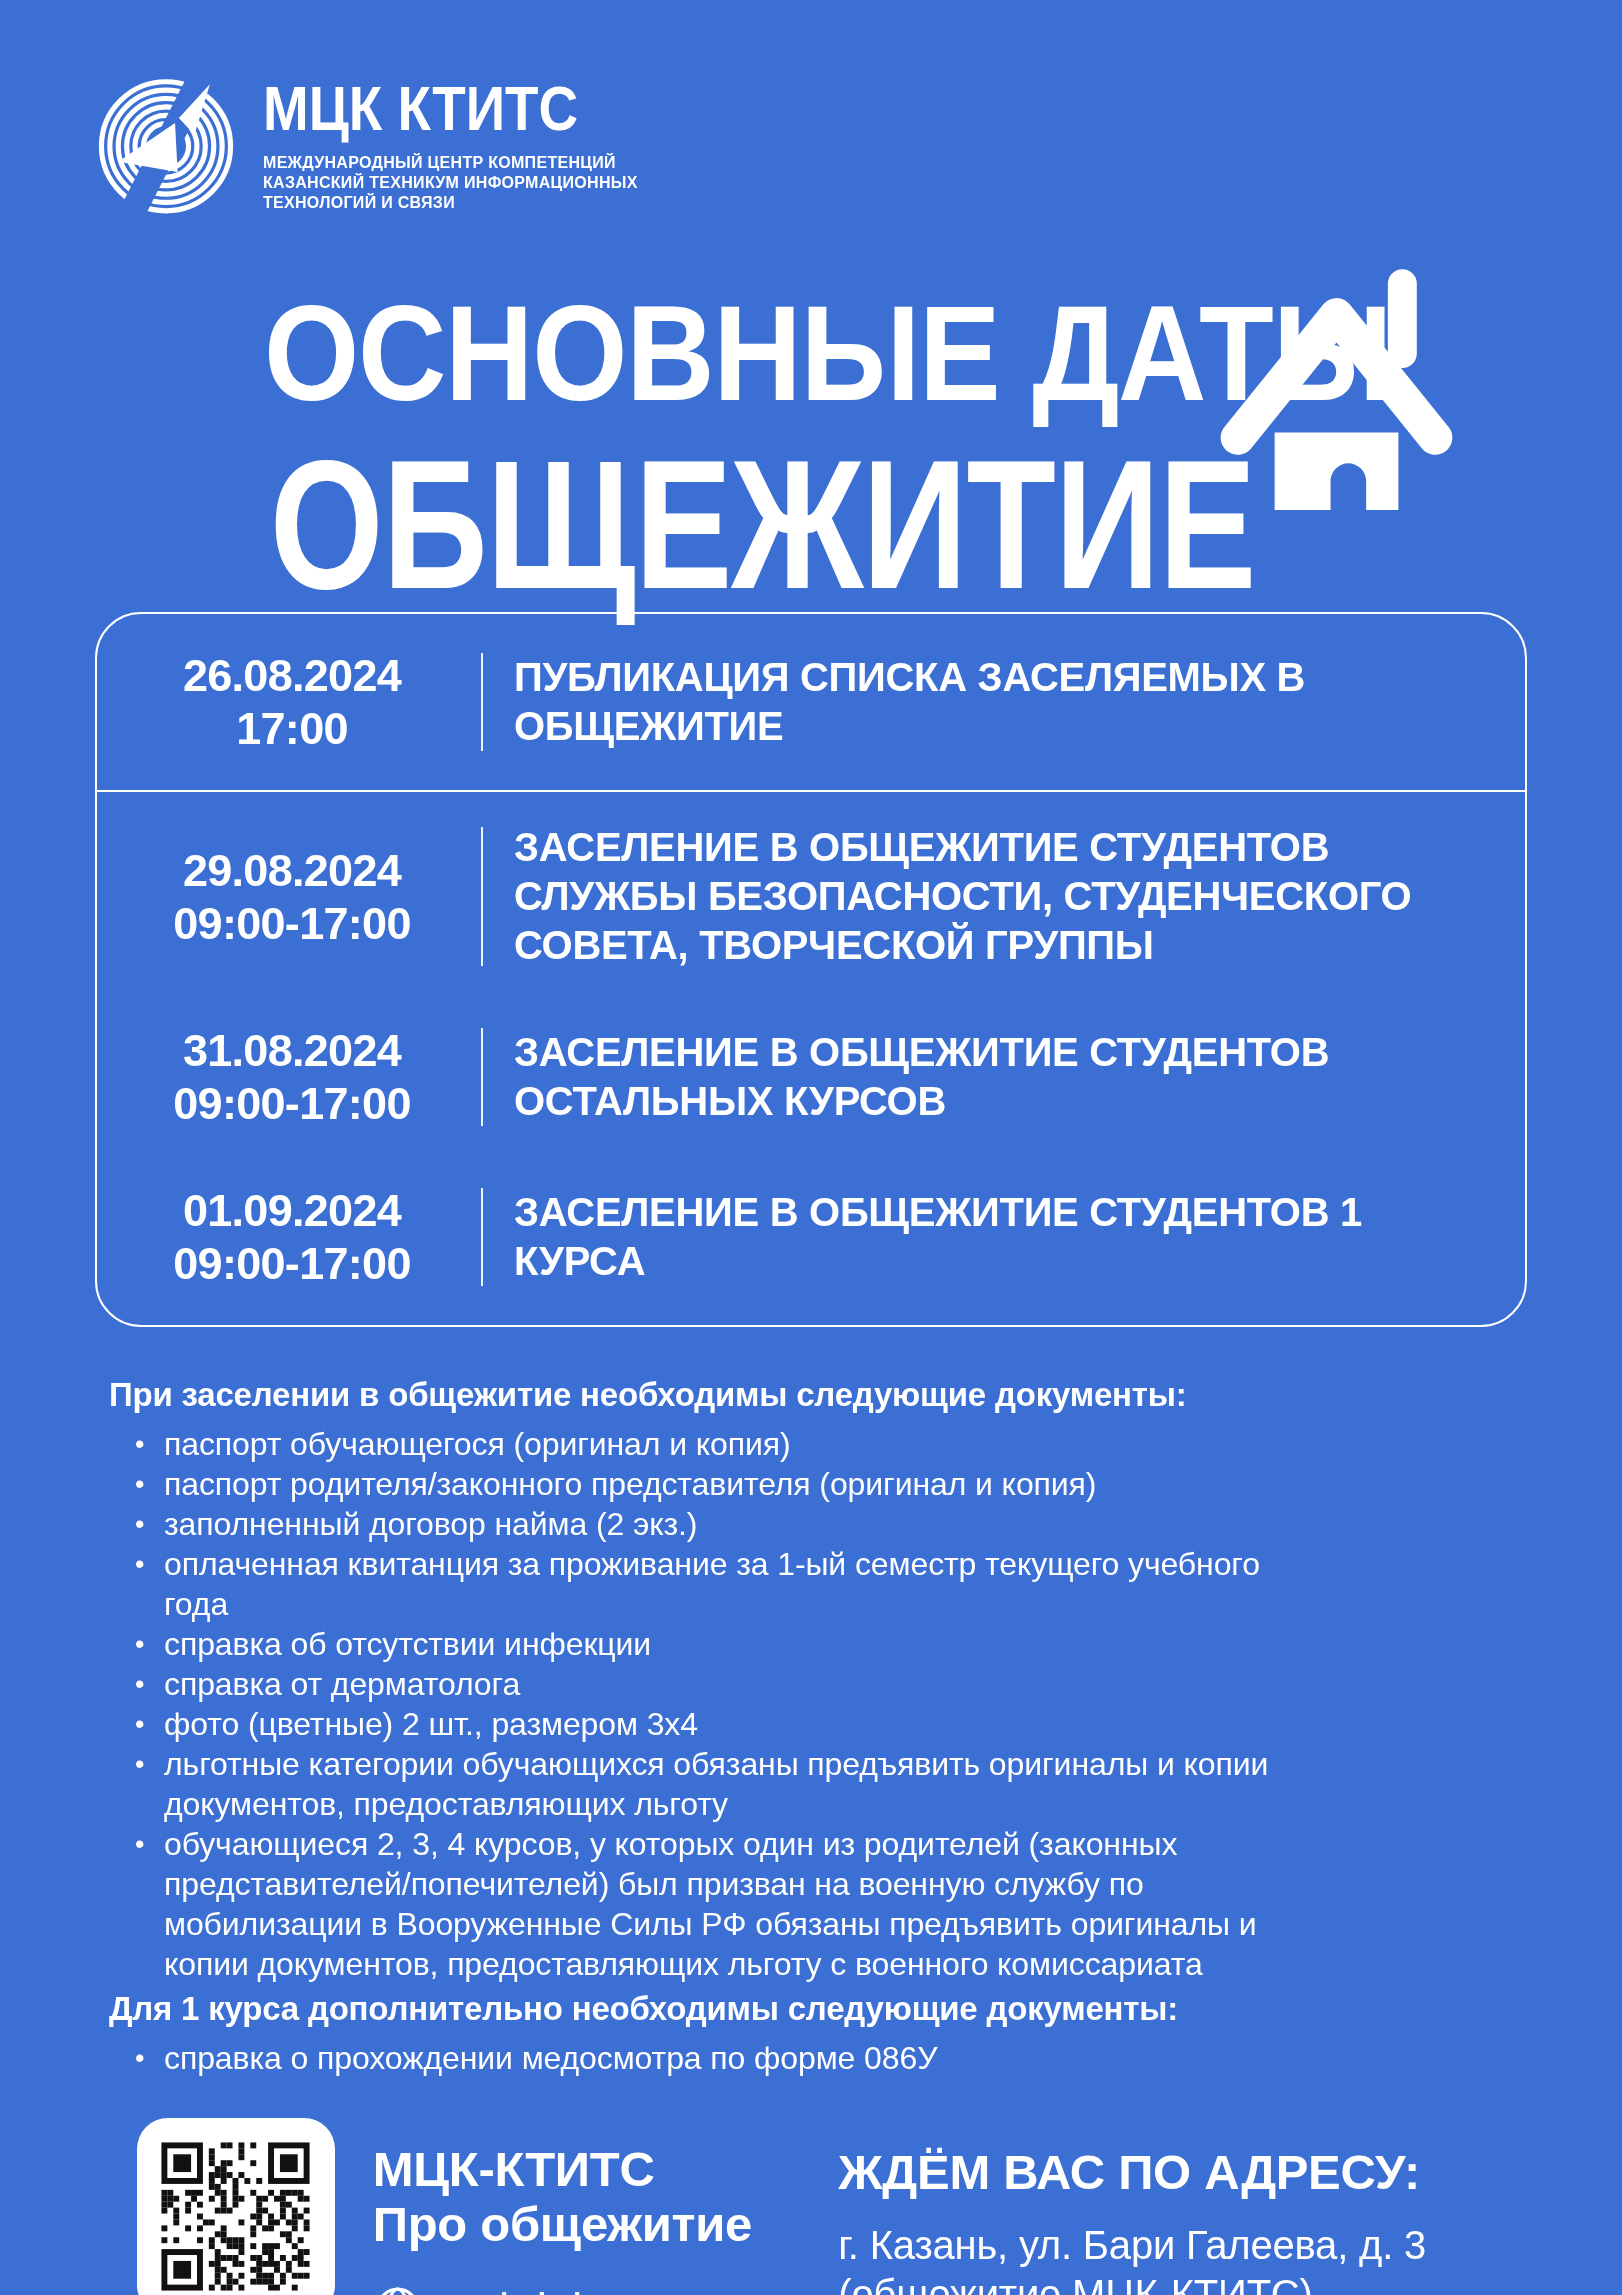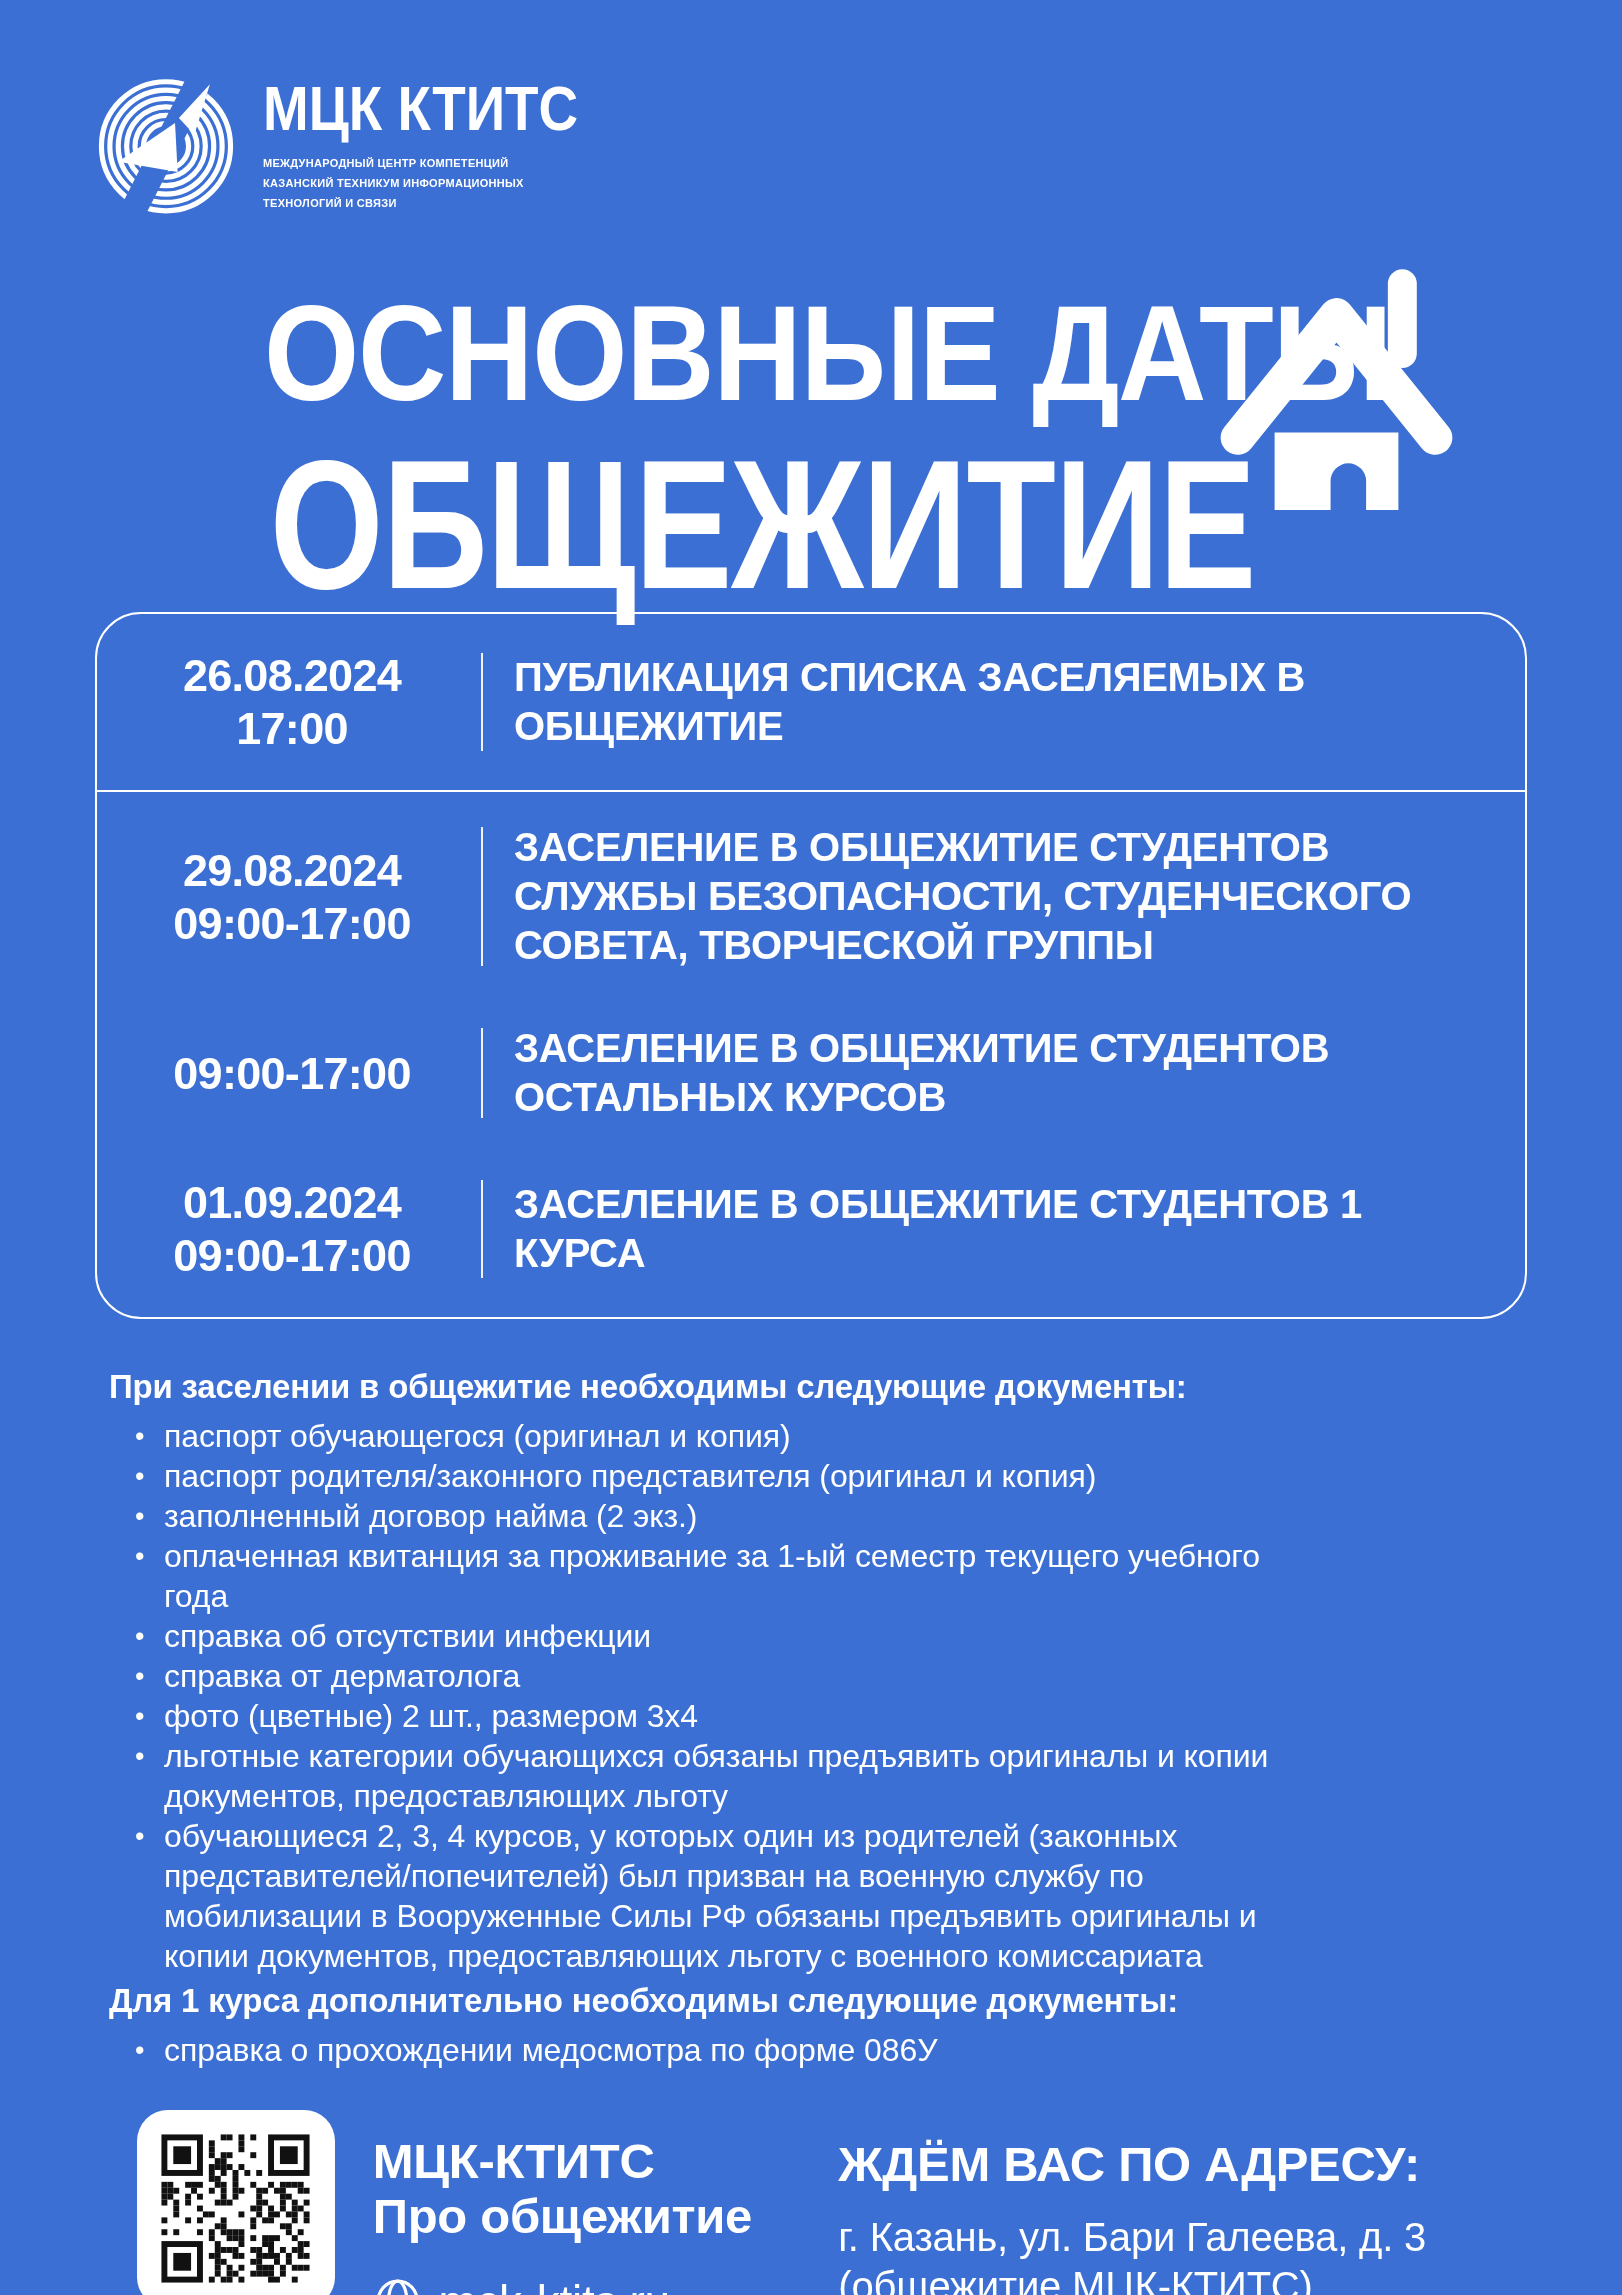--- a/index.html
+++ b/index.html
@@ -14,21 +14,21 @@
     padding:72px 95px 0 95px;
   }
   
   .logo-row{display:flex;align-items:center;gap:26px;}
   .logo-mark{width:142px;height:146px;flex:0 0 auto;}
   .logo-name{
     font-size:63px;font-weight:700;letter-spacing:0;
     transform:scaleX(.87);transform-origin:left center;
     white-space:nowrap;line-height:1;
   }
-  .logo-sub{margin-top:13.6px;font-size:11px;font-weight:700;line-height:20px;letter-spacing:0.3px;}
+  .logo-sub{margin-top:13.6px;font-size:16px;font-weight:700;line-height:20px;letter-spacing:0.3px;}
   
   .title-block{position:relative;margin-top:67px;margin-left:74px;height:266px;text-align:right;}
   .title-line1{
     font-size:136px;font-weight:700;line-height:1;letter-spacing:-1.4px;
     transform:scaleX(.9);transform-origin:left top;white-space:nowrap;
   }
   .title-line2{
     margin-top:12.3px;
     font-size:183px;font-weight:800;line-height:1;letter-spacing:-1.4px;
     transform:scaleX(.8);transform-origin:left top;white-space:nowrap;
@@ -128,20 +128,21 @@
       <div class="date-col">
         <div>29.08.2024</div>
         <div>09:00-17:00</div>
       </div>
       <div class="vline"></div>
       <div class="event-text">ЗАСЕЛЕНИЕ В ОБЩЕЖИТИЕ СТУДЕНТОВ СЛУЖБЫ БЕЗОПАСНОСТИ, СТУДЕНЧЕСКОГО СОВЕТА, ТВОРЧЕСКОЙ ГРУППЫ</div>
     </div>
 
     <div class="row">
       <div class="date-col">
+        <div>31.08.2024</div>
         <div>09:00-17:00</div>
       </div>
       <div class="vline"></div>
       <div class="event-text">ЗАСЕЛЕНИЕ В ОБЩЕЖИТИЕ СТУДЕНТОВ ОСТАЛЬНЫХ КУРСОВ</div>
     </div>
 
     <div class="row last">
       <div class="date-col">
         <div>01.09.2024</div>
         <div>09:00-17:00</div>

